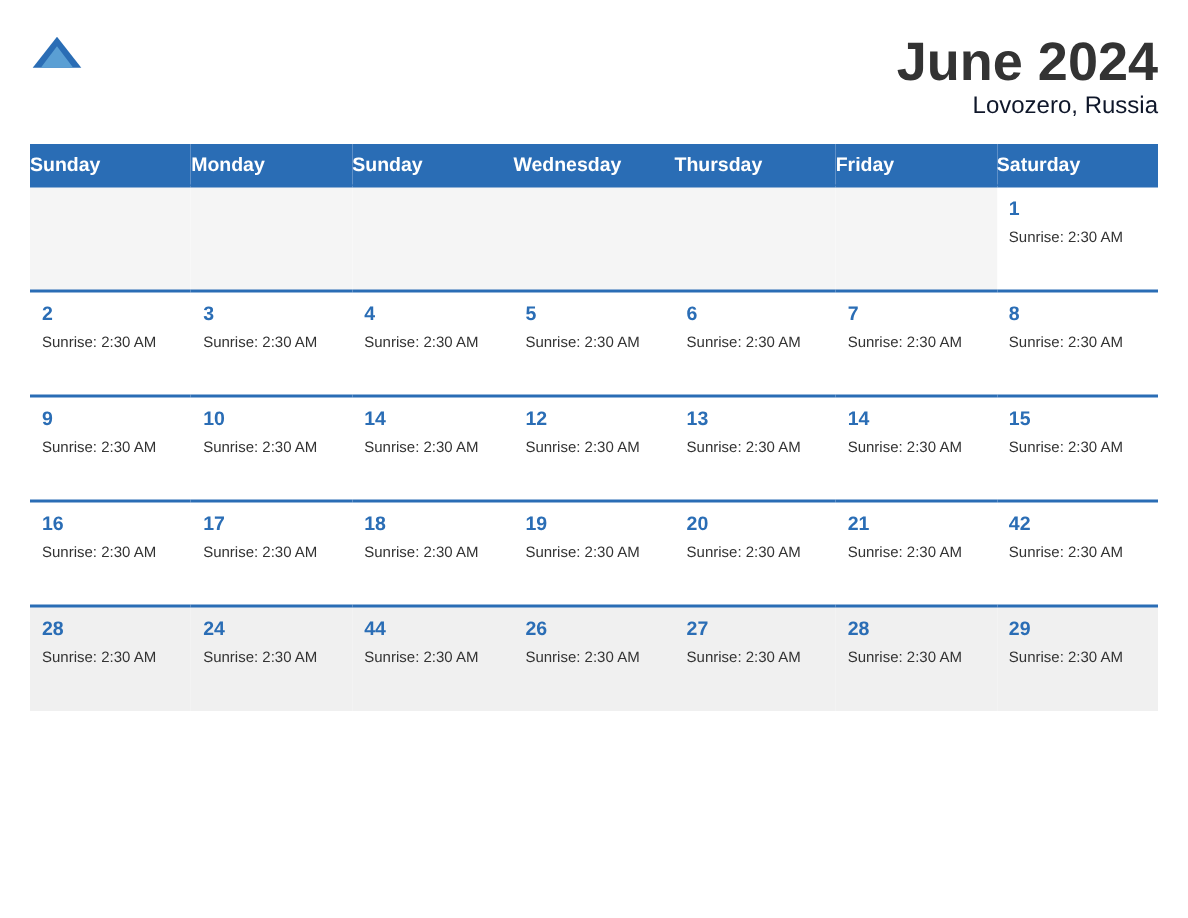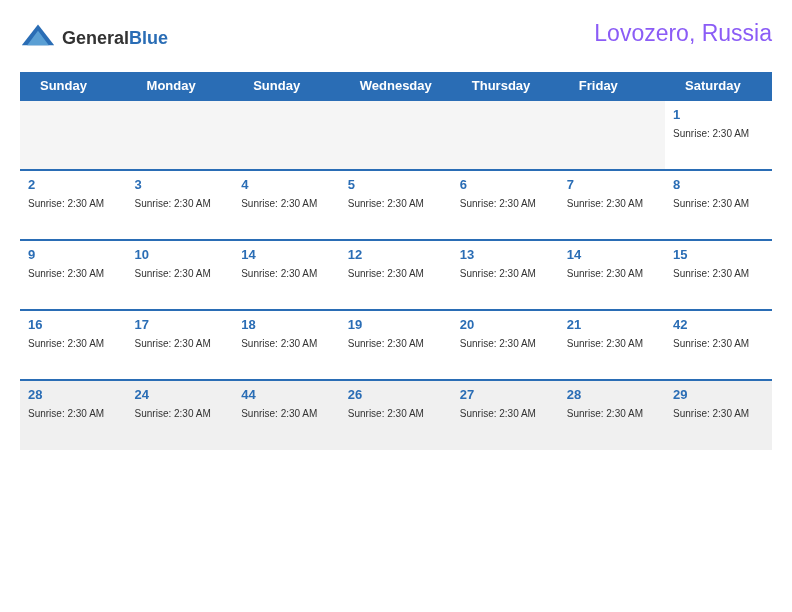--- a/index.html
+++ b/index.html
@@ -37,35 +37,35 @@
     }
     .title-area {
       text-align: right;
     }
     .calendar-title {
       font-size: 36px;
       font-weight: bold;
       color: #333;
     }
     .calendar-subtitle {
-      font-size: 23px;
-      color: #8b5cf6;
+      font-size: 16px;
+      color: #0f172a;
     }
     .calendar {
       width: 100%;
       border-collapse: collapse;
     }
     .calendar thead tr {
       background-color: #2a6db5;
     }
     .calendar thead th {
       color: #fff;
       font-size: 13px;
       font-weight: bold;
-      padding: 6px 20px;
+      padding: 6px 0;
       text-align: left;
       border: none;
       width: calc(100% / 7);
     }
     .calendar tbody tr {
       border-top: 2px solid #2a6db5;
     }
     .calendar tbody td {
       vertical-align: top;
       padding: 6px 8px;
@@ -99,25 +99,23 @@
 </head>
 <body>
 
 <div class="header-area">
   <div class="logo">
     <svg class="logo-icon" viewBox="0 0 40 40" xmlns="http://www.w3.org/2000/svg">
       <rect width="40" height="40" fill="white"></rect>
       <polygon points="20,5 38,28 2,28" fill="#2a6db5"></polygon>
       <polygon points="20,12 32,28 8,28" fill="#5a9fd4"></polygon>
     </svg>
-    <div>
-      <span class="logo-text-general">General</span><span class="logo-text-blue">Blue</span>
-    </div>
   </div>
   <div class="title-area">
+    <div class="calendar-title">June 2024</div>
     <div class="calendar-subtitle">Lovozero, Russia</div>
   </div>
 </div>
 
 <table class="calendar">
   <thead>
     <tr>
       <th>Sunday</th>
       <th>Monday</th>
       <th>Sunday</th>

